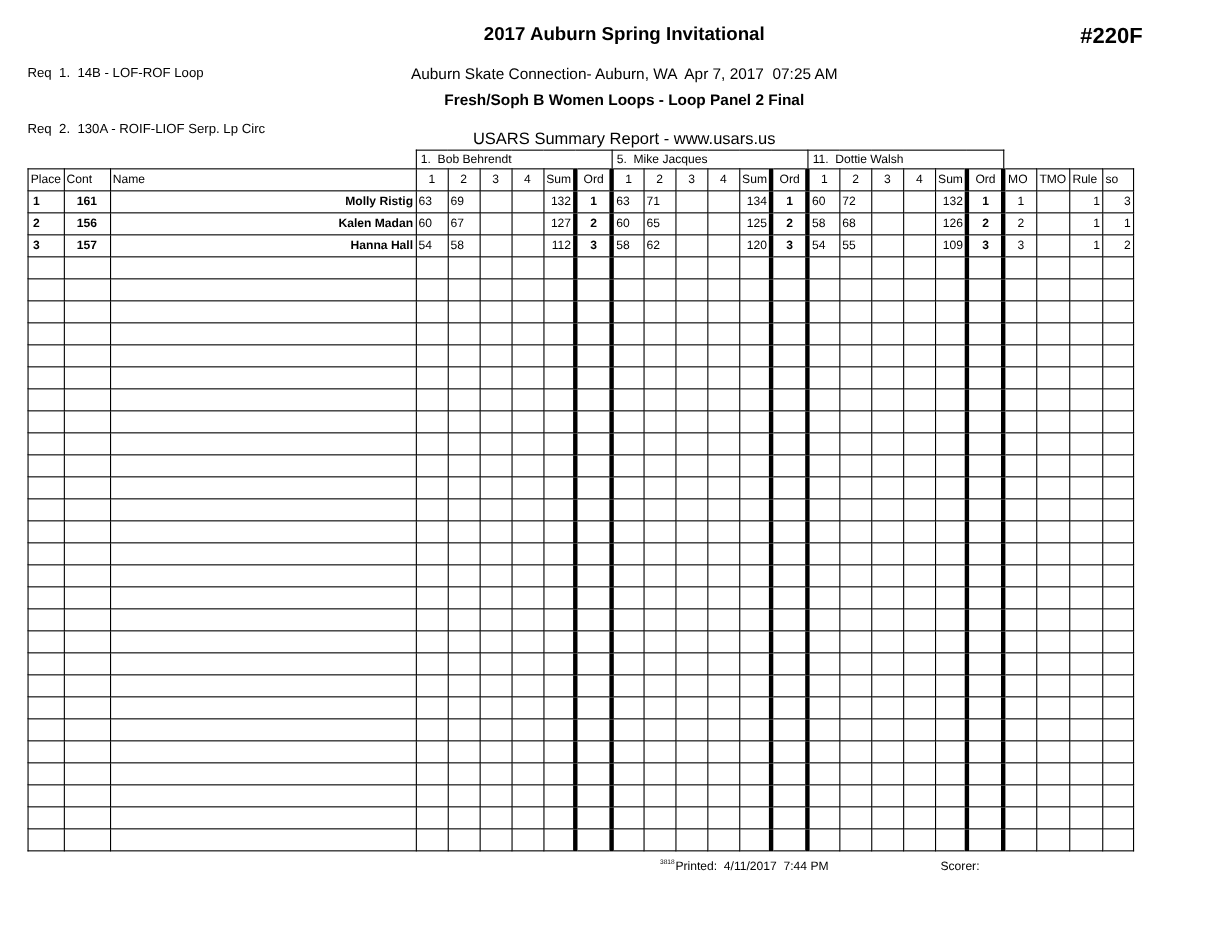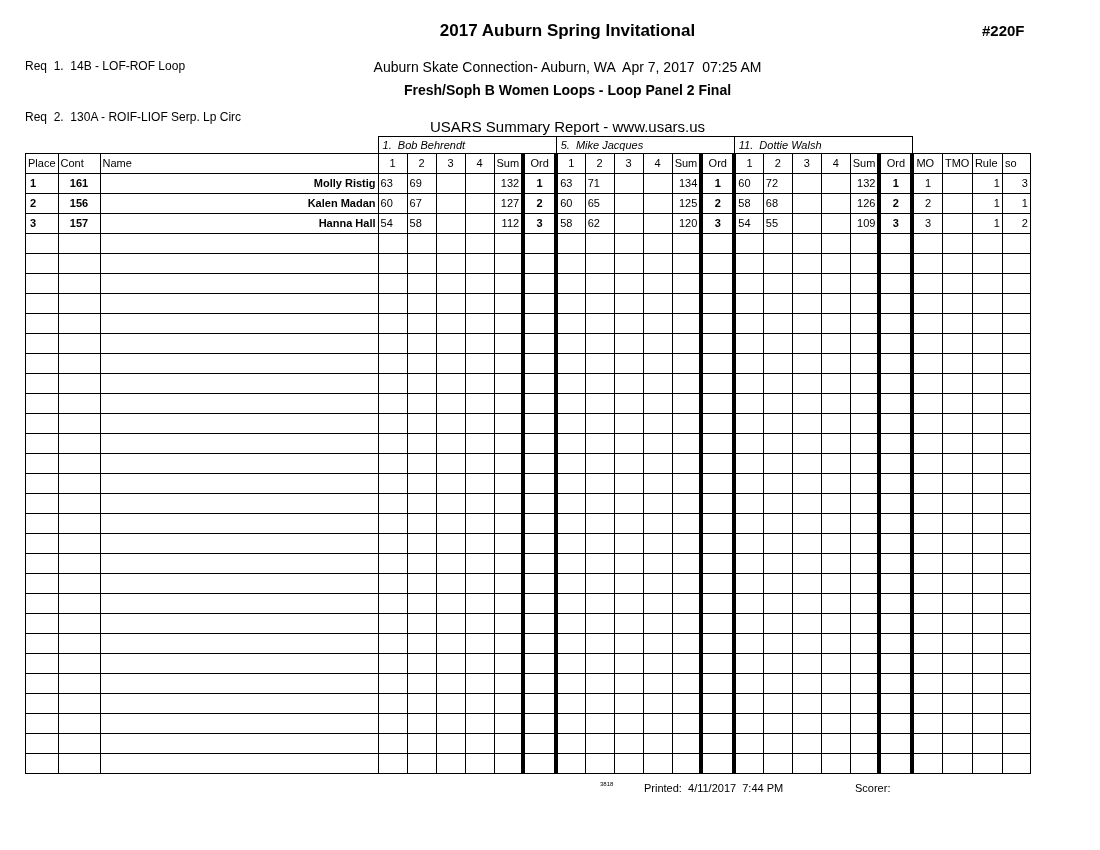--- a/index.html
+++ b/index.html
@@ -1,43 +1,43 @@
 <!DOCTYPE html>
 <html><head>
 <meta charset="utf-8">
 <style>
   html,body{margin:0;padding:0;}
   body{width:1100px;height:850px;background:#ffffff;font-family:"Liberation Sans",sans-serif;color:#000;position:relative;overflow:hidden;}
 
   .req-block{position:absolute;left:25px;top:24px;font-size:12px;line-height:17px;white-space:pre;}
-  .code{position:absolute;left:982px;top:22px;font-weight:bold;font-size:15px;}
+  .code{position:absolute;left:982px;top:22px;font-weight:bold;font-size:20px;}
   .center-block{position:absolute;left:0;right:0;top:21px;text-align:center;}
   .center-block div{white-space:pre;padding-left:35px;}
   .title{font-size:17px;font-weight:bold;}
   .venue{font-size:14px;margin-top:18px;}
   .event{font-size:14px;font-weight:bold;margin-top:7px;}
   .report{font-size:15px;margin-top:20px;}
 
   .table-wrap{position:absolute;left:25px;top:136px;}
   table{border-collapse:collapse;table-layout:fixed;}
   td{border:1px solid #000;font-size:11px;padding:0 2px;overflow:hidden;white-space:nowrap;height:19px;line-height:13px;vertical-align:middle;}
-  thead tr.judges td{height:16px;font-style:italic;}
+  thead tr.judges td{height:16px;}
   .noborder{border:none;}
   .b{font-weight:bold;}
   .thickR{border-right:4px solid #000;}
   .judgeName{text-align:left;padding-left:4px;white-space:pre;}
   .alignL{text-align:left;}
   .alignC{text-align:center;}
   .alignR{text-align:right;}
   .place{padding-left:4px;}
   .name{padding-left:3px;text-align:right;}
 
   .page-footer{position:absolute;left:0;top:780px;width:1100px;height:16px;font-size:11px;}
   .tinytxt{position:absolute;left:600px;top:1px;font-size:6px;}
-  .printed{position:absolute;left:632px;top:2px;white-space:pre;padding-left:12px;}
+  .printed{position:absolute;left:602px;top:2px;white-space:pre;padding-left:12px;}
   .scorer{position:absolute;left:855px;top:2px;}
 </style>
 </head>
 <body>
 
 <div class="req-block">
   <div>Req  1.  14B - LOF-ROF Loop</div>
   <div>Req  2.  130A - ROIF-LIOF Serp. Lp Circ</div>
 </div>
 

